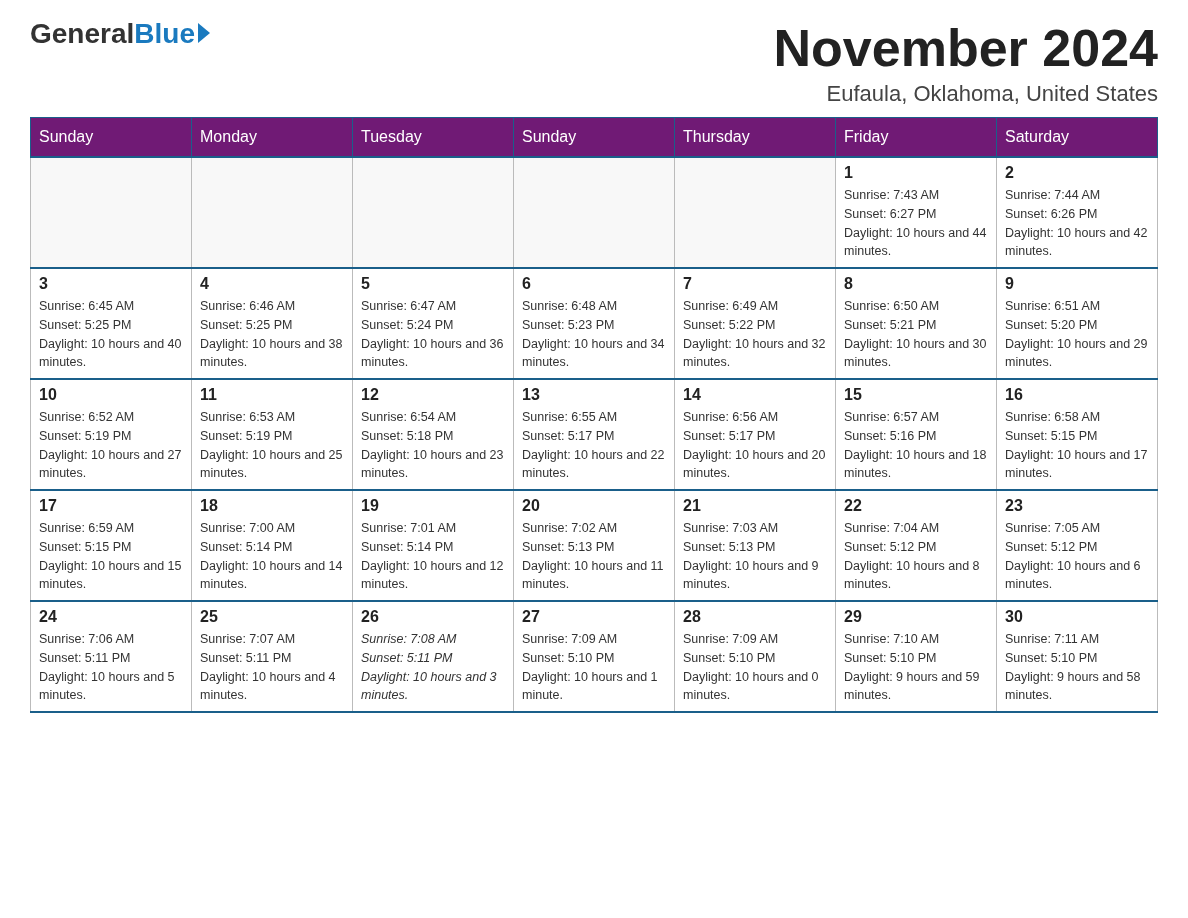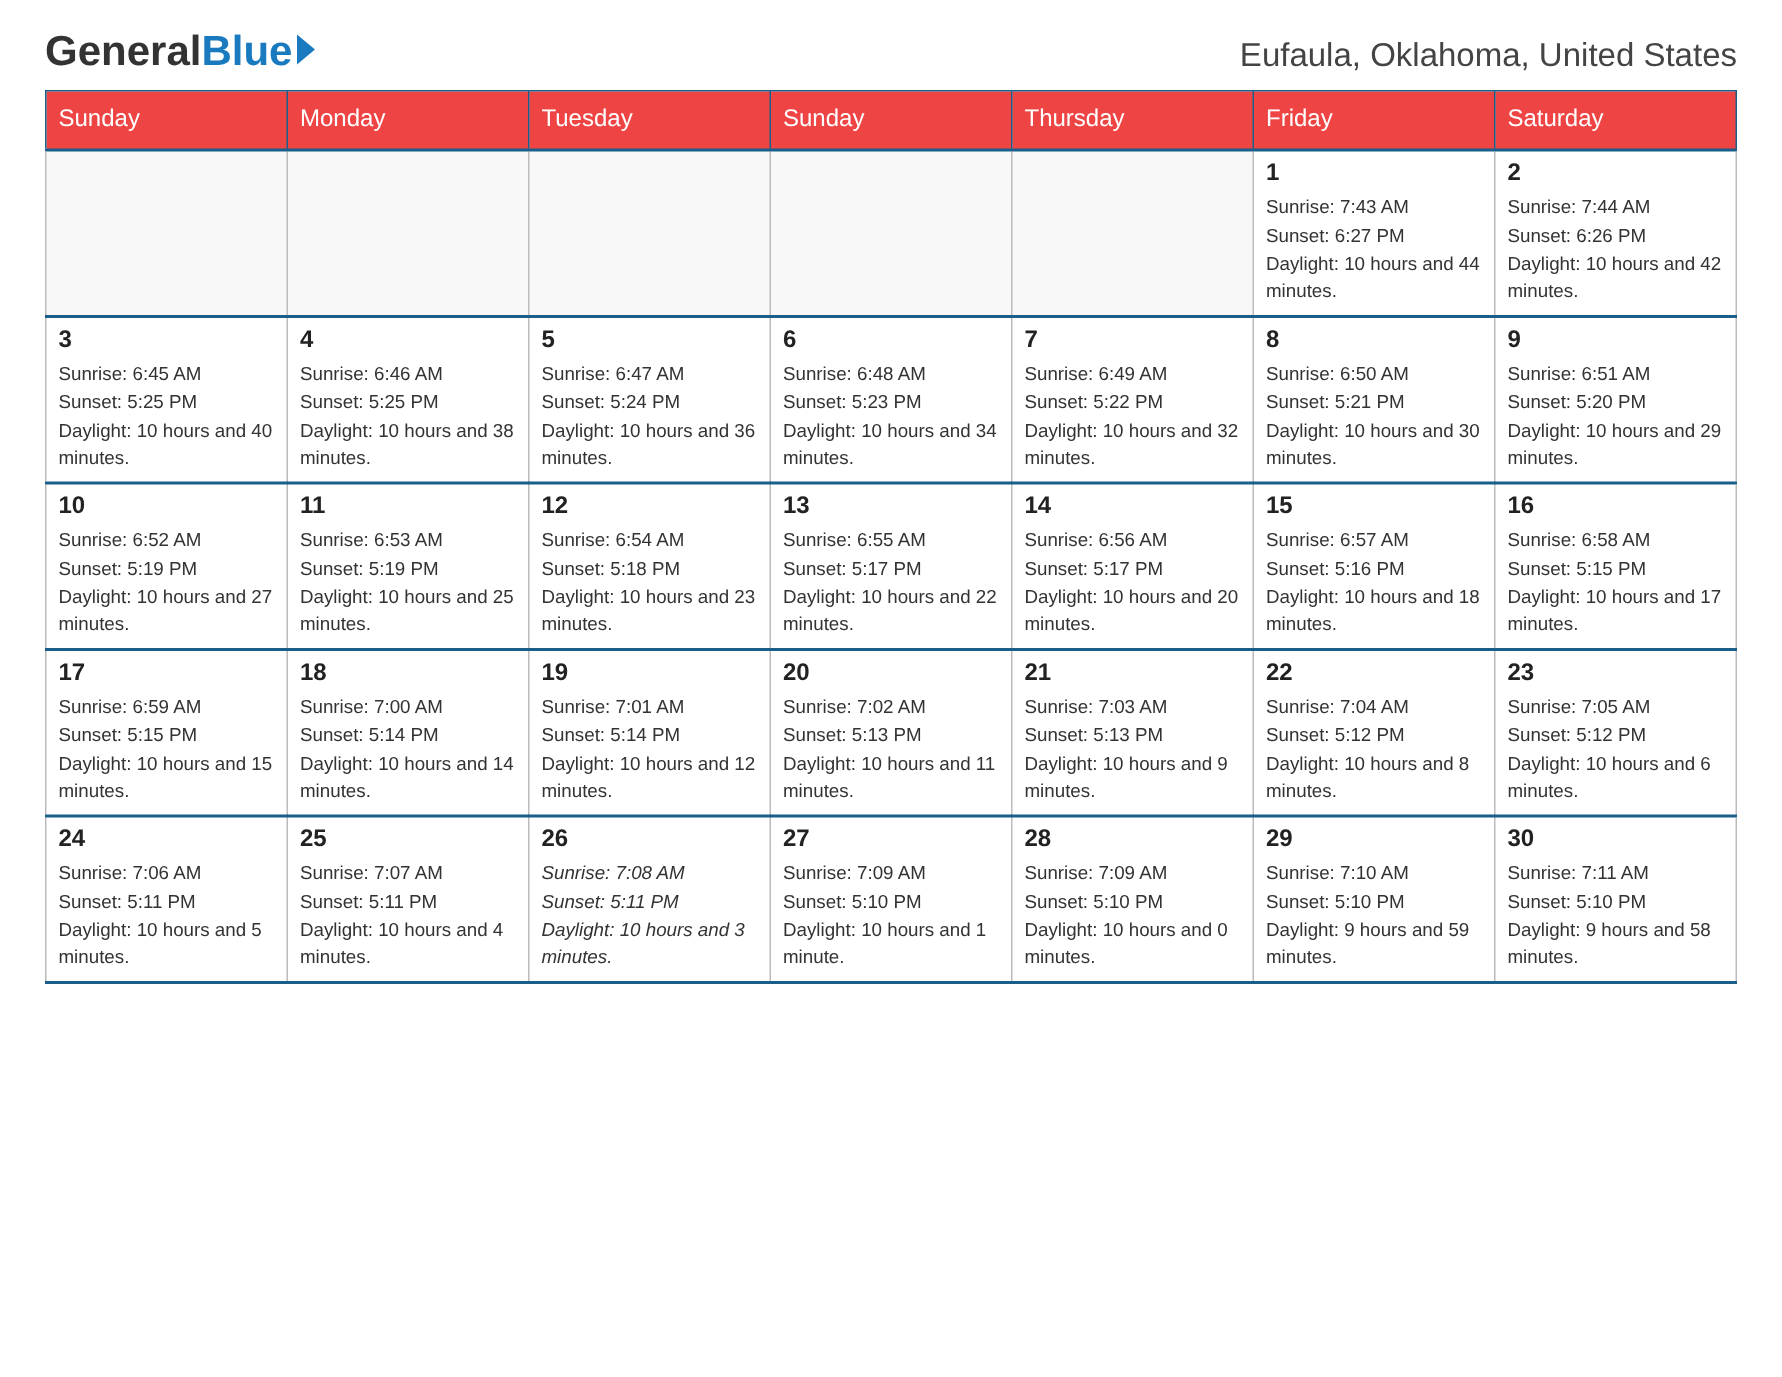--- a/index.html
+++ b/index.html
@@ -57,21 +57,21 @@
       font-size: 22px;
       color: #444;
       margin-top: 4px;
     }
     .calendar {
       width: 100%;
       border-collapse: collapse;
       margin-top: 10px;
     }
     .calendar th {
-      background-color: #ef4444;
+      background-color: #701a75;
       color: #fff;
       font-size: 16px;
       font-weight: normal;
       padding: 10px 8px;
       text-align: left;
       border: 1px solid #1a5f8a;
     }
     .calendar td {
       border: 1px solid #bbb;
       vertical-align: top;
@@ -104,20 +104,21 @@
 
 <div class="header">
   <div class="logo">
     <div class="logo-general">General</div>
     <div class="logo-blue">
       <span>Blue</span>
       <div class="logo-arrow"></div>
     </div>
   </div>
   <div class="title-block">
+    <div class="month-title">November 2024</div>
     <div class="location">Eufaula, Oklahoma, United States</div>
   </div>
 </div>
 
 <table class="calendar">
   <thead>
     <tr>
     <th>Sunday</th>
         <th>Monday</th>
         <th>Tuesday</th>

